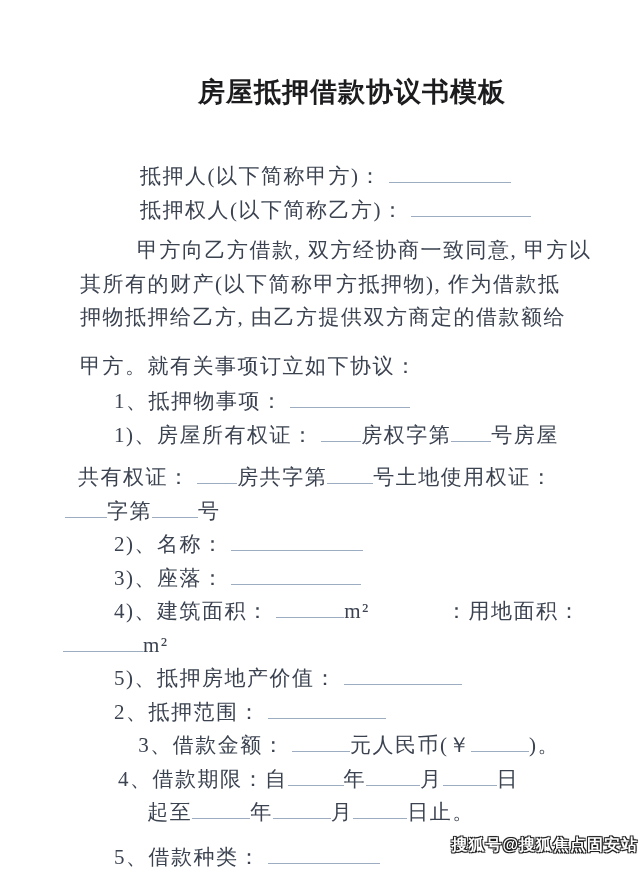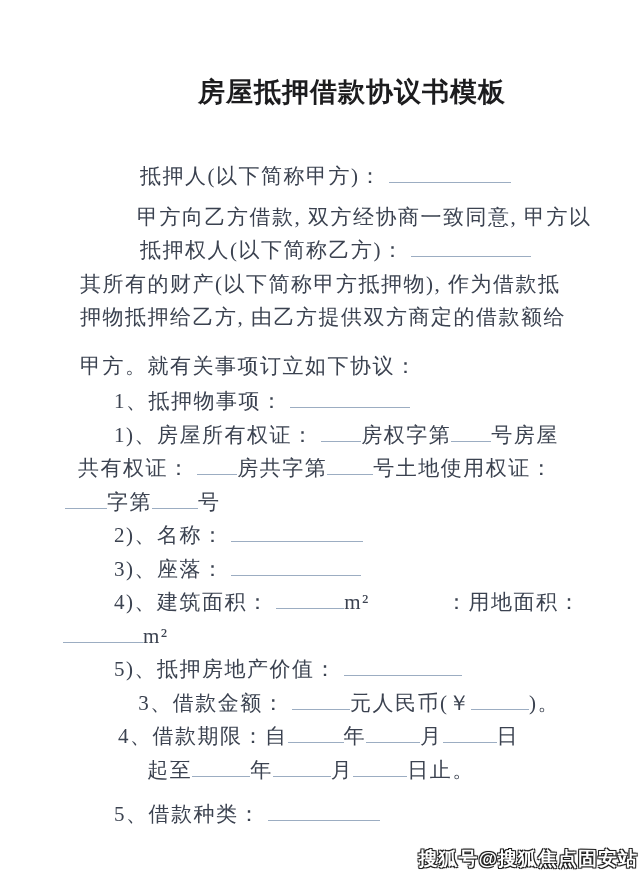--- a/index.html
+++ b/index.html
@@ -25,49 +25,50 @@
     color:var(--text);
   }
   .line{white-space:nowrap;height:33.5px;}
   .bl{
     display:inline-block;height:15px;
     border-bottom:1.5px solid var(--ul);
     vertical-align:baseline;
   }
   .gp{display:inline-block;height:10px;}
   .watermark{
-    position:absolute;right:2px;bottom:4px;
+    position:absolute;right:2px;bottom:20px;
     font-family:"Liberation Sans","DejaVu Sans",sans-serif;
-    font-weight:bold;font-size:19px;letter-spacing:1px;
+    font-weight:bold;font-size:16px;letter-spacing:1px;
     color:var(--wm-fill);
     text-shadow:-1px -1px 0 var(--wm-outline),1px -1px 0 var(--wm-outline),
                 -1px 1px 0 var(--wm-outline),1px 1px 0 var(--wm-outline),
                 0 0 2px var(--wm-outline);
   }
 </style>
 </head>
 <body>
 
 <div class="page">
   <h1 class="title">房屋抵押借款协议书模板</h1>
   <div class="body" id="doc-body">
       <div class="line" style="margin-top: 2px; text-indent: 60px;"><span>抵押人(以下简称甲方)： </span><span class="bl" style="width: 122px;"></span></div>
+      <div class="line" style="margin-top: 0px; text-indent: 60px;"><span>抵押权人(以下简称乙方)： </span><span class="bl" style="width: 120px;"></span></div>
       <div class="line" style="margin-top: 7px; text-indent: 57px;"><span>甲方向乙方借款, 双方经协商一致同意, 甲方以</span></div>
-      <div class="line" style="margin-top: 0px; text-indent: 60px;"><span>抵押权人(以下简称乙方)： </span><span class="bl" style="width: 120px;"></span></div>
       <div class="line" style="margin-top: 0px; text-indent: 0px;"><span>其所有的财产(以下简称甲方抵押物), 作为借款抵</span></div>
       <div class="line" style="margin-top: 0px; text-indent: 0px;"><span>押物抵押给乙方, 由乙方提供双方商定的借款额给</span></div>
       <div class="line" style="margin-top: 15px; text-indent: 0px;"><span>甲方。就有关事项订立如下协议：</span></div>
       <div class="line" style="margin-top: 2px; text-indent: 34px;"><span>1、抵押物事项： </span><span class="bl" style="width: 120px;"></span></div>
       <div class="line" style="margin-top: 0px; text-indent: 34px;"><span>1)、房屋所有权证： </span><span class="bl" style="width: 40px;"></span><span>房权字第</span><span class="bl" style="width: 40px;"></span><span>号房屋</span></div>
-      <div class="line" style="margin-top: 0px; text-indent: -2px;"><span>共有权证： </span><span class="bl" style="width: 40px;"></span><span>房共字第</span><span class="bl" style="width: 46px;"></span><span>号土地使用权证：</span></div>
+      <div class="line" style="margin-top: 9px; text-indent: -2px;"><span>共有权证： </span><span class="bl" style="width: 40px;"></span><span>房共字第</span><span class="bl" style="width: 46px;"></span><span>号土地使用权证：</span></div>
       <div class="line" style="margin-top: 0px; text-indent: -15px;"><span class="bl" style="width: 42px;"></span><span>字第</span><span class="bl" style="width: 46px;"></span><span>号</span></div>
       <div class="line" style="margin-top: 0px; text-indent: 34px;"><span>2)、名称： </span><span class="bl" style="width: 132px;"></span></div>
       <div class="line" style="margin-top: 0px; text-indent: 34px;"><span>3)、座落： </span><span class="bl" style="width: 130px;"></span></div>
       <div class="line" style="margin-top: 0px; text-indent: 34px;"><span>4)、建筑面积： </span><span class="bl" style="width: 68px;"></span><span>m²</span><span class="gp" style="width: 76px;"></span><span>：用地面积：</span></div>
       <div class="line" style="margin-top: 0px; text-indent: -17px;"><span class="bl" style="width: 80px;"></span><span>m²</span></div>
       <div class="line" style="margin-top: 0px; text-indent: 34px;"><span>5)、抵押房地产价值： </span><span class="bl" style="width: 118px;"></span></div>
+      <div class="line" style="margin-top: 0px; text-indent: 34px;"><span>2、抵押范围： </span><span class="bl" style="width: 118px;"></span></div>
       <div class="line" style="margin-top: 0px; text-indent: 34px; text-align: right;"><span>3、借款金额： </span><span class="bl" style="width: 58px;"></span><span>元人民币(￥</span><span class="bl" style="width: 58px;"></span><span>)。</span></div>
       <div class="line" style="margin-top: 0px; text-indent: 38px;"><span>4、借款期限：自</span><span class="bl" style="width: 56px;"></span><span>年</span><span class="bl" style="width: 54px;"></span><span>月</span><span class="bl" style="width: 54px;"></span><span>日</span></div>
       <div class="line" style="margin-top: 0px; text-indent: -18px; text-align: center;"><span>起至</span><span class="bl" style="width: 58px;"></span><span>年</span><span class="bl" style="width: 58px;"></span><span>月</span><span class="bl" style="width: 54px;"></span><span>日止。</span></div>
       <div class="line" style="margin-top: 11px; text-indent: 34px;"><span>5、借款种类： </span><span class="bl" style="width: 112px;"></span></div>
     </div>
   <div class="watermark">搜狐号@搜狐焦点固安站</div>
 </div>
 
 </body></html>

